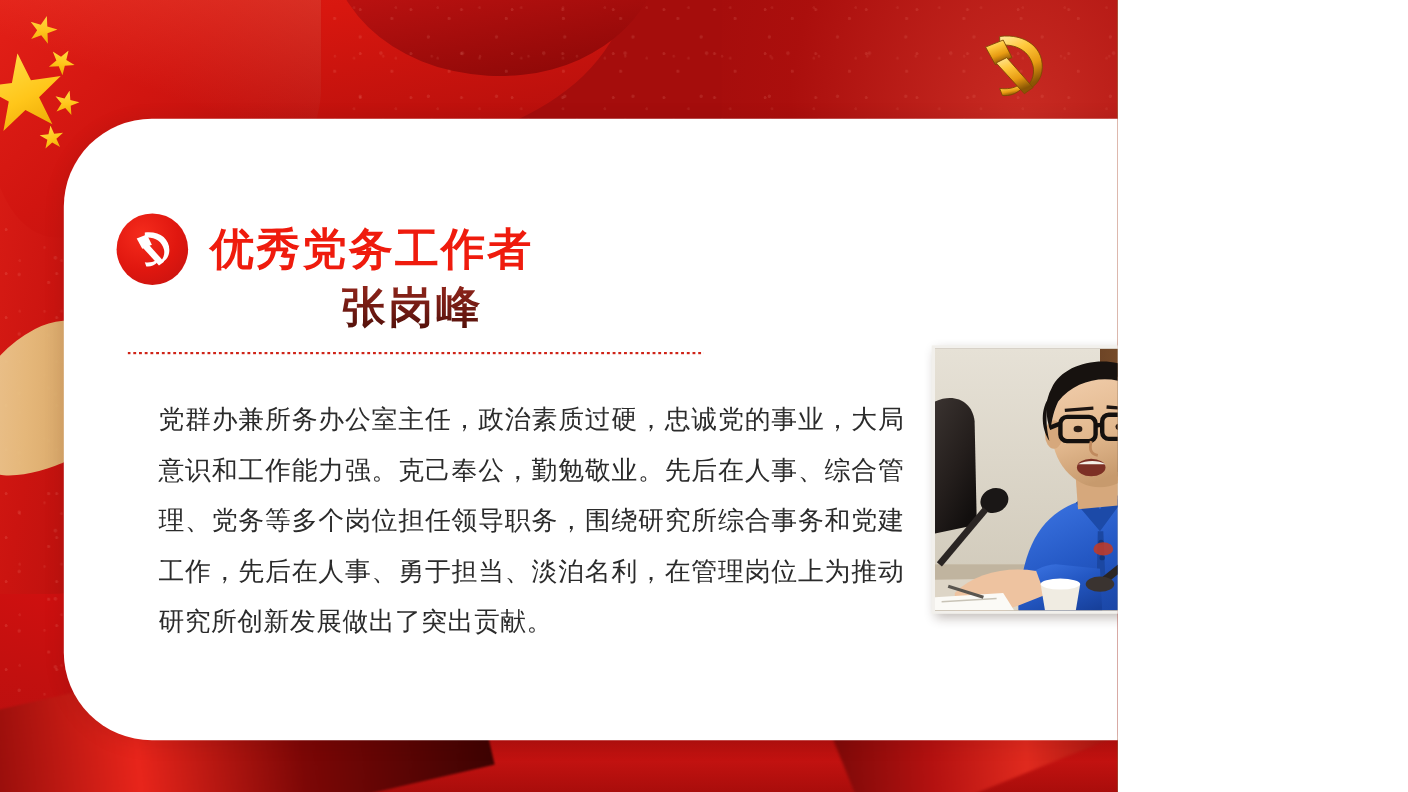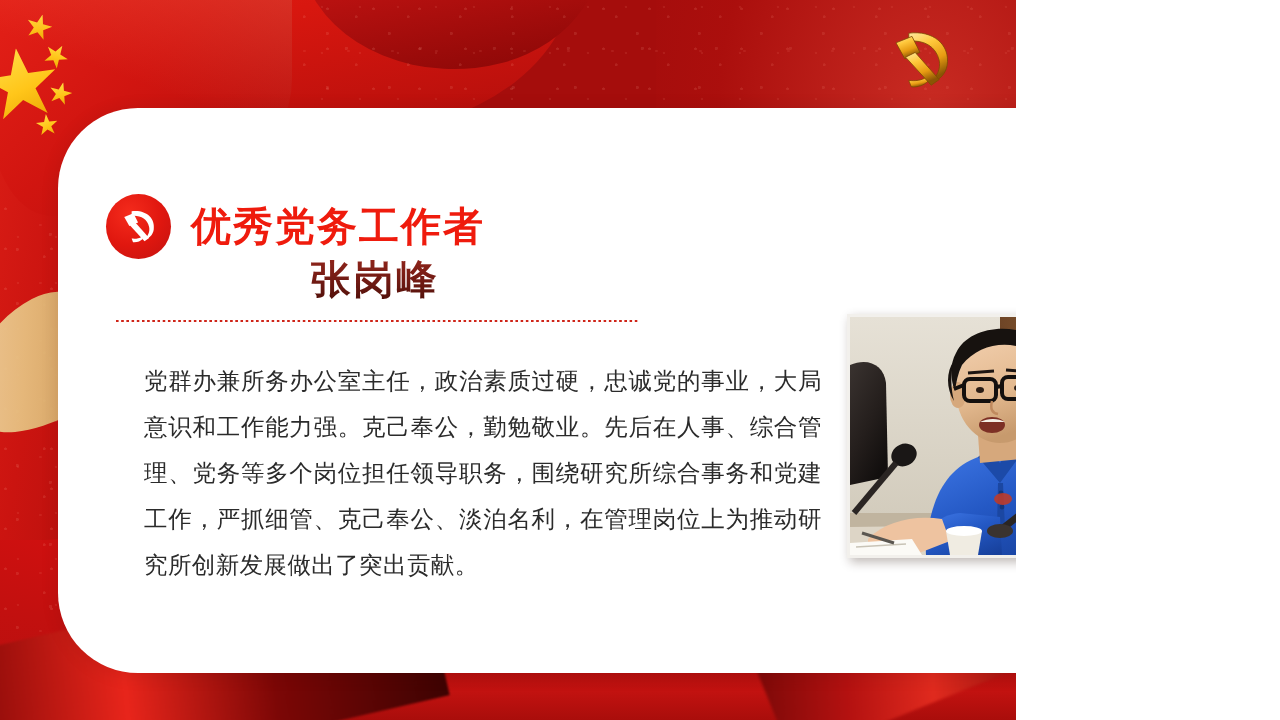--- a/index.html
+++ b/index.html
@@ -305,21 +305,21 @@
           </g>
         </svg>
       </div>
       <div class="title-main">优秀党务工作者</div>
     </div>
 
     <div class="person-name">张岗峰</div>
 
     <div class="divider"></div>
 
-    <p class="bio">党群办兼所务办公室主任，政治素质过硬，忠诚党的事业，大局意识和工作能力强。克己奉公，勤勉敬业。先后在人事、综合管理、党务等多个岗位担任领导职务，围绕研究所综合事务和党建工作，严抓细管、克己奉公、淡泊名利，在管理岗位上为推动研究所创新发展做出了突出贡献。</p>
+    <p class="bio">党群办兼所务办公室主任，政治素质过硬，忠诚党的事业，大局意识和工作能力强。克己奉公，勤勉敬业。先后在人事、综合管理、党务等多个岗位担任领导职务，围绕研究所综合事务和党建工作，先后在人事、勇于担当、淡泊名利，在管理岗位上为推动研究所创新发展做出了突出贡献。</p>
 
     <div class="photo-frame">
       <div class="photo">
         <svg viewBox="0 0 305 238" preserveAspectRatio="xMidYMid slice" xmlns="http://www.w3.org/2000/svg">
           <defs>
             <linearGradient id="wall" x1="0" y1="0" x2="0" y2="1">
               <stop offset="0%" stop-color="#e6e1d6"></stop>
               <stop offset="100%" stop-color="#cfc8b8"></stop>
             </linearGradient>
             <linearGradient id="wood" x1="0" y1="0" x2="1" y2="0">

